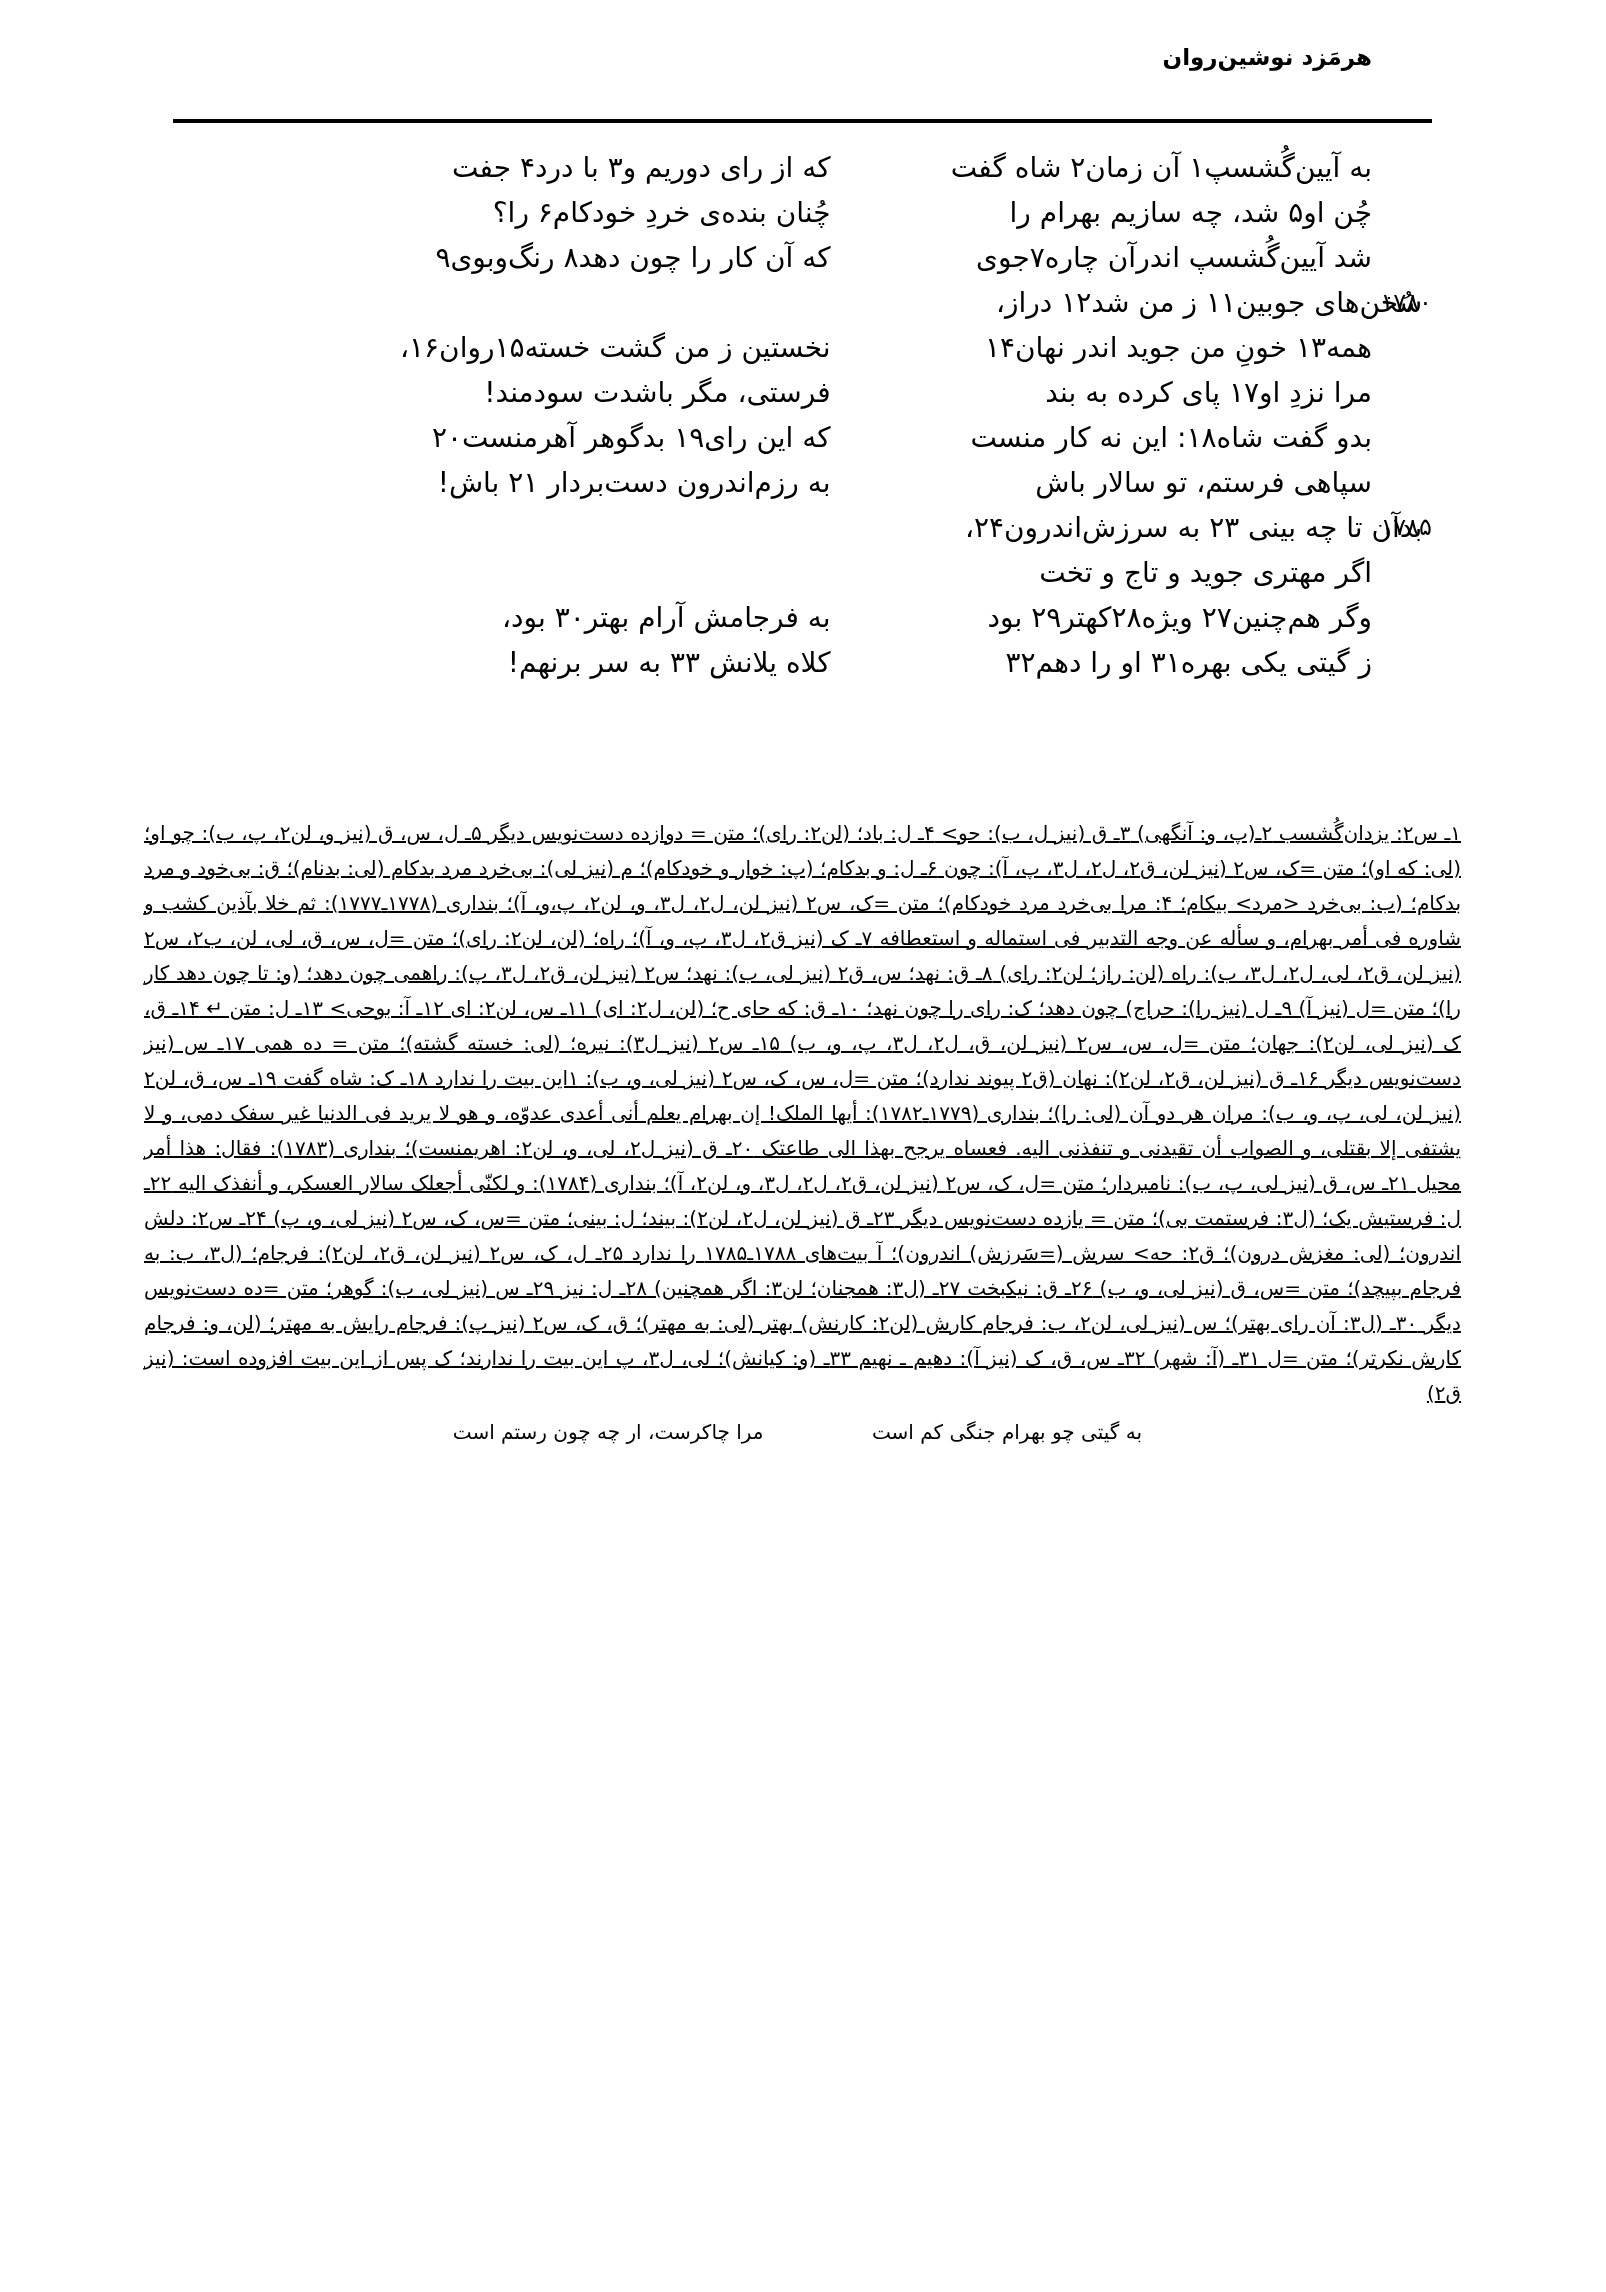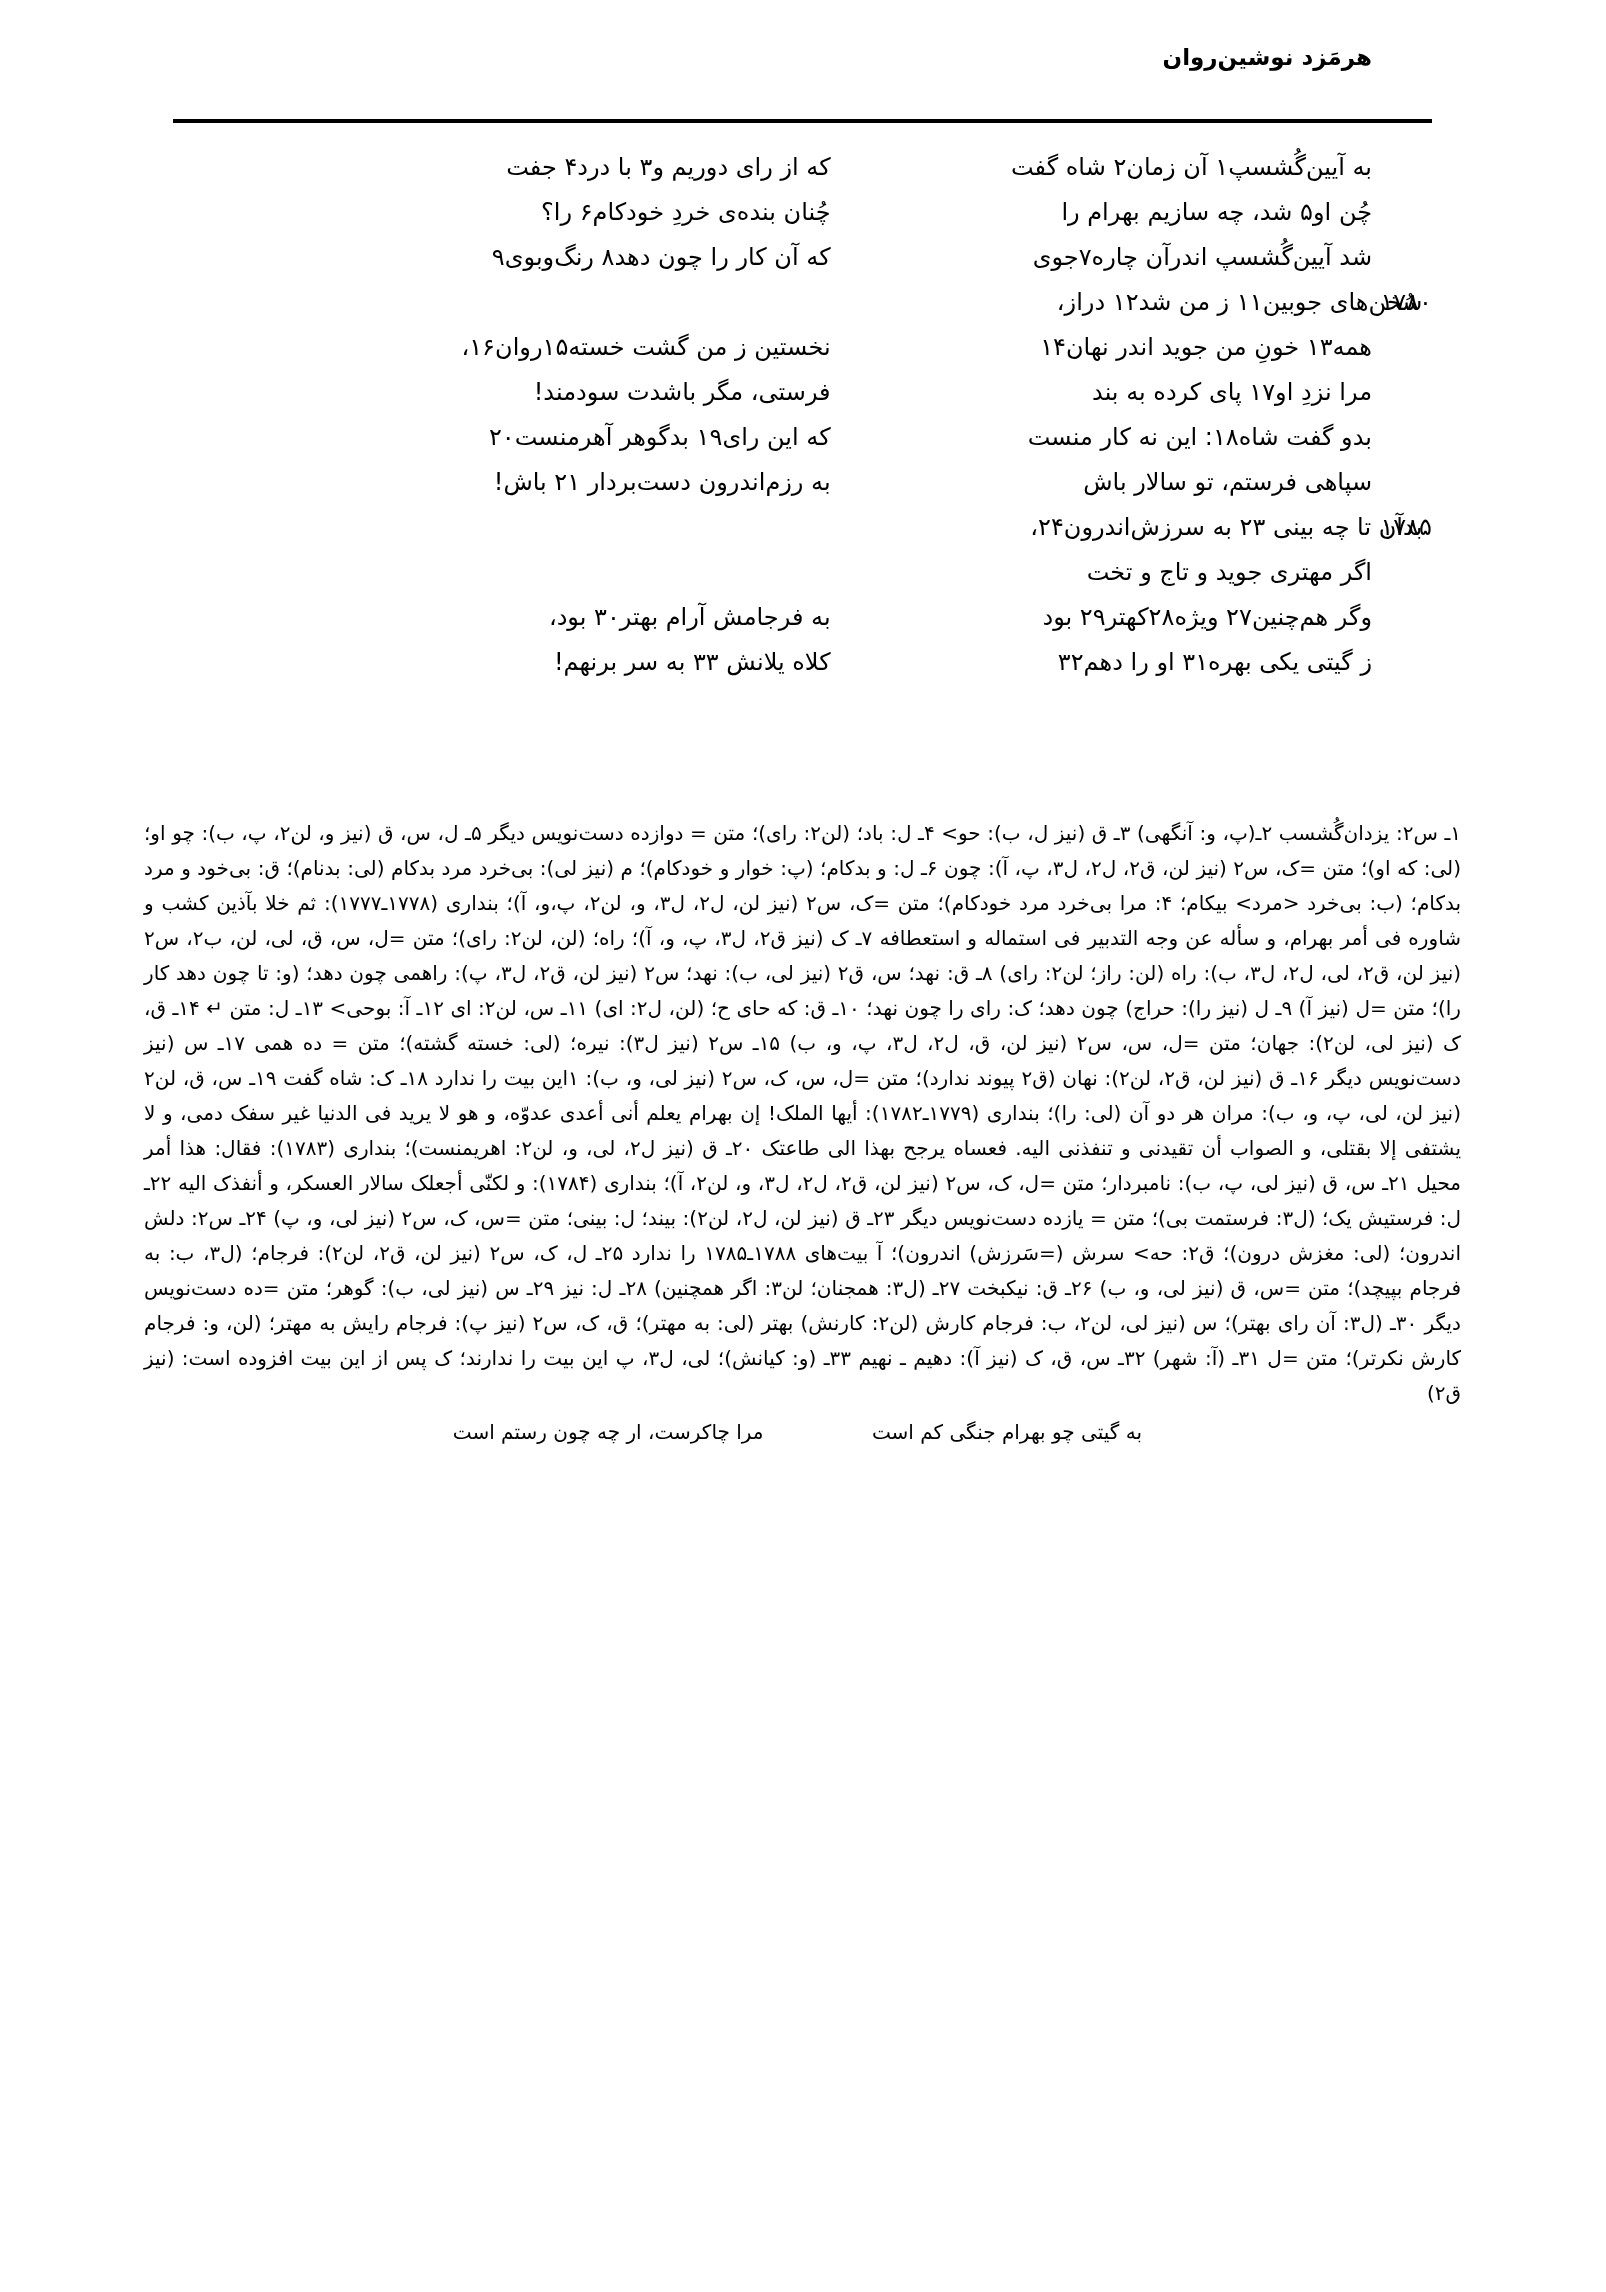--- a/index.html
+++ b/index.html
@@ -58,21 +58,21 @@
   }
   .couplet {
     display: flex;
     flex-direction: row;
     align-items: baseline;
     justify-content: flex-start;
     height: 45px;
     direction: rtl;
   }
   .hemistich {
-    font-size: 24px;
+    font-size: 28px;
     line-height: 45px;
     white-space: nowrap;
     direction: rtl;
     unicode-bidi: isolate;
   }
   .hemistich.right {
     width: 47%;
     text-align: right;
     padding-right: 60px;
     box-sizing: border-box;
@@ -107,20 +107,21 @@
     font-size: 20px;
     line-height: 35px;
     word-spacing: 0px;
   }
   .apparatus p {
     margin: 0;
     padding: 0;
     text-align: justify;
     text-align-last: justify;
     direction: rtl;
+    text-decoration: underline;
   }
   .app-verse {
     display: flex;
     flex-direction: row;
     justify-content: flex-start;
     direction: rtl;
     font-size: 20px;
     line-height: 35px;
     margin-top: 3.9px;
   }

